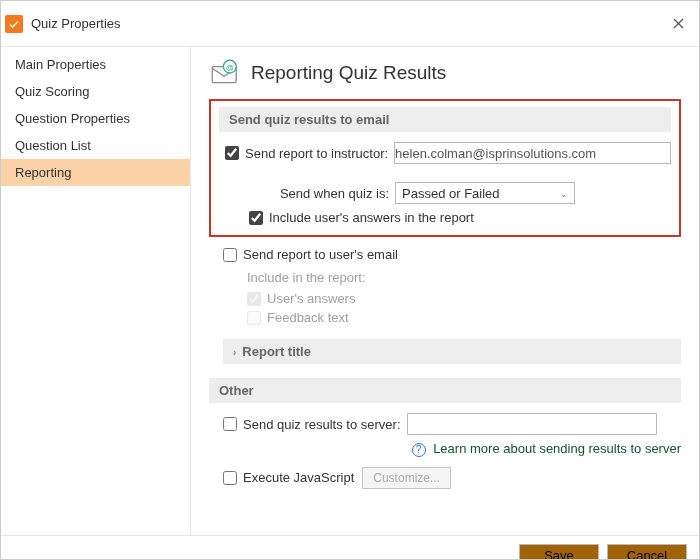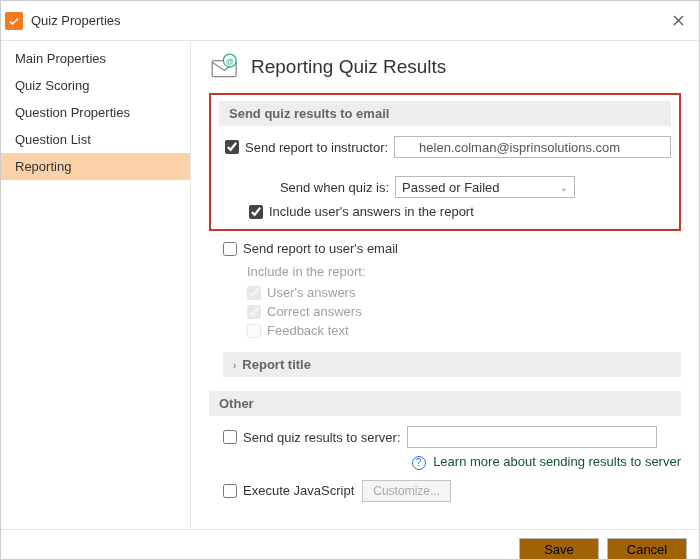--- a/index.html
+++ b/index.html
@@ -8,21 +8,21 @@
     font-family: "Segoe UI", Arial, sans-serif;
     font-size: 13px;
     color: #333;
     background: #fff;
     width: 700px;
     height: 560px;
     overflow: hidden;
     border: 1px solid #ccc;
   }
   .titlebar {
-    height: 40px;
+    height: 46px;
     display: flex;
     align-items: center;
     border-bottom: 1px solid #e5e5e5;
     padding: 0 6px 0 4px;
   }
   .titlebar .appicon {
     width: 18px; height:18px;
     background: #f37a1f;
     border-radius: 2px;
     display:flex; align-items:center; justify-content:center;
@@ -87,21 +87,21 @@
     align-items:center;
     margin-top:10px;
   }
   .row .lbl { display:flex; align-items:center; gap:6px; }
   input[type=checkbox] {
     width:14px; height:14px; margin:0; accent-color:#444;
   }
   input[type=text] {
     height:22px;
     border:1px solid #b8b8b8;
-    padding:0 24px;
+    padding:0 0;
     font-size:13px;
     color:#555;
   }
   .select {
     height:22px;
     border:1px solid #b8b8b8;
     display:flex;
     align-items:center;
     justify-content:space-between;
     padding:0 6px;
@@ -233,26 +233,20 @@
       </div>
       <div class="sub disabled-text" style="margin-top:8px;">Include in the report:</div>
       <div class="row sub" style="margin-top:6px;">
         <label class="lbl disabled-text">
           <input type="checkbox" checked="" disabled="" class="disabled-cb" style="">
           <span>User's answers</span>
         </label>
       </div>
       <div class="row sub" style="margin-top:4px;">
         <label class="lbl disabled-text">
-          <input type="checkbox" checked="" disabled="" class="disabled-cb" style="">
-          <span>Correct answers</span>
-        </label>
-      </div>
-      <div class="row sub" style="margin-top:4px;">
-        <label class="lbl disabled-text">
           <input type="checkbox" disabled="" class="disabled-cb" style="">
           <span>Feedback text</span>
         </label>
       </div>
 
       <div class="expand-bar">
         <span class="chev-r">›</span><span>Report title</span>
       </div>
     </div>
 

